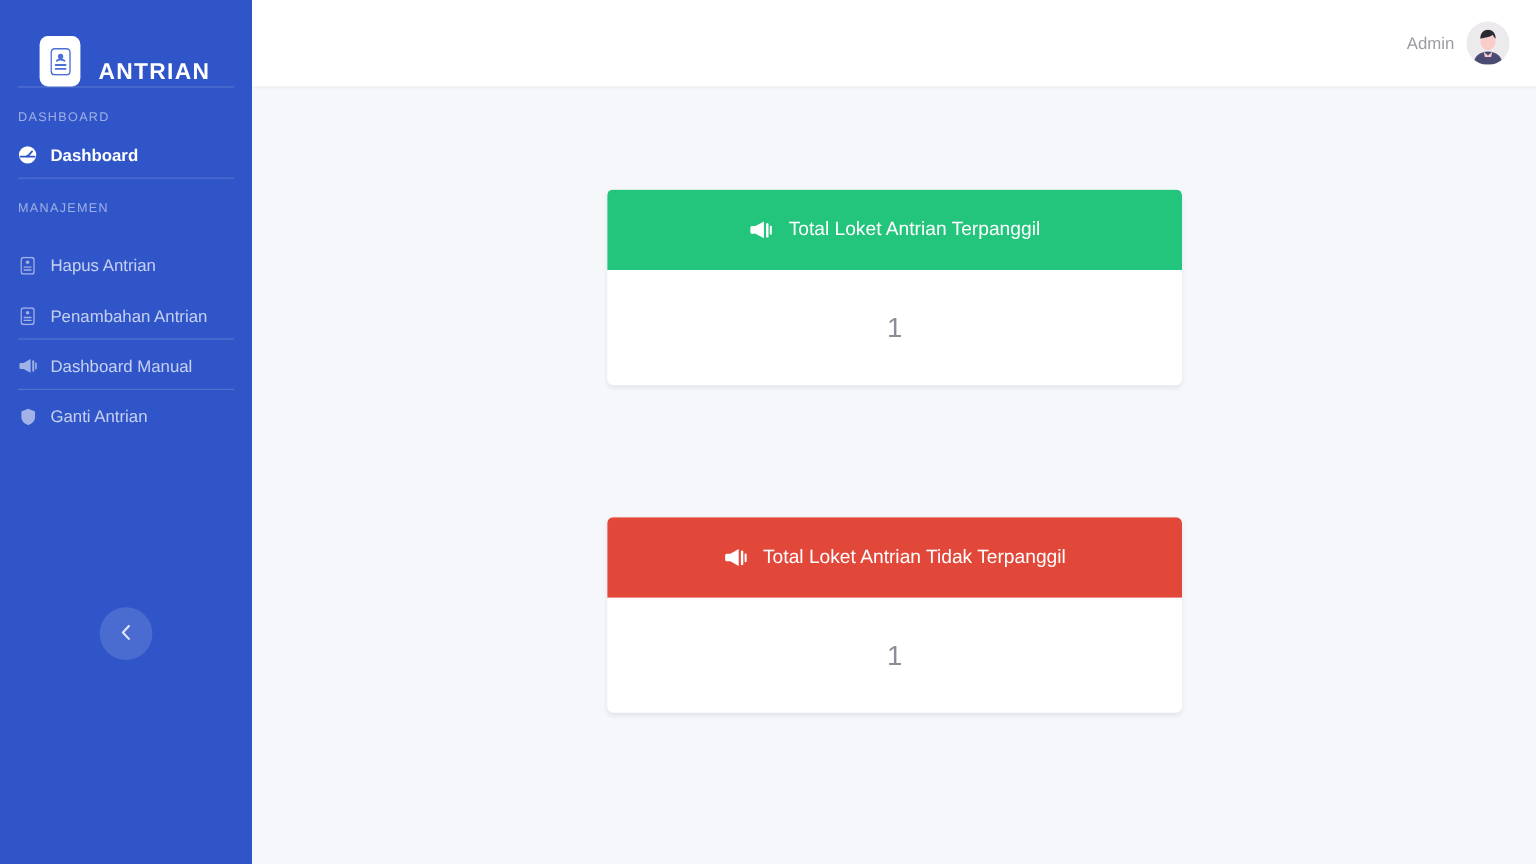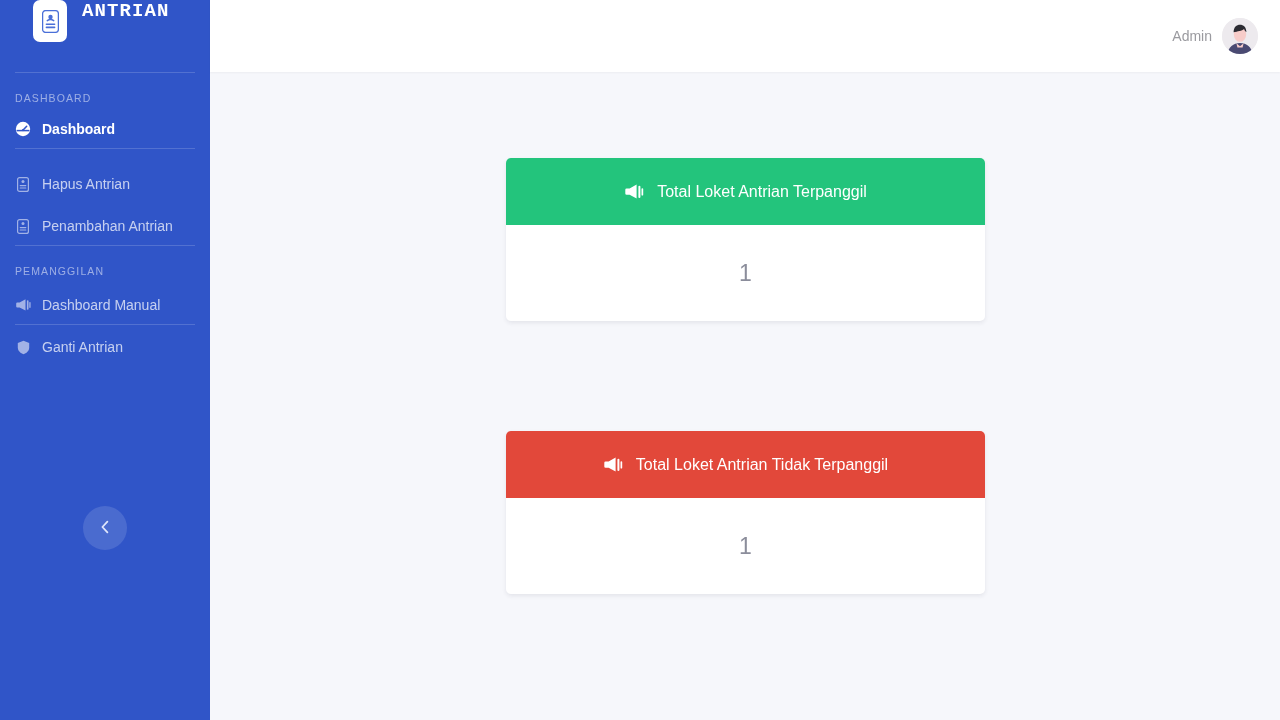--- a/index.html
+++ b/index.html
@@ -18,24 +18,23 @@
     width: 210px;
     height: 720px;
     background: #3055c8;
     flex: 0 0 210px;
     position: relative;
     overflow: hidden;
   }
   .brand {
     height: 72px;
     display: flex;
-    align-items: flex-start;
+    align-items: flex-end;
     padding-left: 33px;
     gap: 15px;
-    font-family: Liberation Mono, monospace;
   }
   .brand-logo {
     width: 34px;
     height: 42px;
     background: #ffffff;
     border-radius: 7px;
     display: flex;
     align-items: center;
     justify-content: center;
     flex: 0 0 auto;
@@ -192,20 +191,21 @@
           <path d="M1.6 9.6 h12.8" stroke="#3055c8" stroke-width="1.5"></path>
           <path d="M8.6 8.6 l3.1 -3.4" stroke="#3055c8" stroke-width="1.5" stroke-linecap="round"></path>
           <circle cx="8" cy="9.1" r="1.1" fill="#3055c8"></circle>
         </svg>
       </span>
       <span>Dashboard</span>
     </div>
 
     <div class="sb-sep"></div>
 
+    <div class="sb-heading">MANAJEMEN</div>
     <div class="sb-item" style="padding-top:27px;padding-bottom:12px;">
       <span class="sb-ico">
         <svg width="12" height="15" viewBox="0 0 12 15" aria-hidden="true">
           <rect x="0.6" y="0.6" width="10.8" height="13.8" rx="2" fill="none" stroke="#ffffff" stroke-width="1.2"></rect>
           <circle cx="6" cy="4.6" r="1.5" fill="#ffffff"></circle>
           <rect x="2.6" y="8" width="6.8" height="1.2" rx="0.6" fill="#ffffff"></rect>
           <rect x="2.6" y="10.4" width="6.8" height="1.2" rx="0.6" fill="#ffffff"></rect>
         </svg>
       </span>
       <span>Hapus Antrian</span>
@@ -217,21 +217,20 @@
           <circle cx="6" cy="4.6" r="1.5" fill="#ffffff"></circle>
           <rect x="2.6" y="8" width="6.8" height="1.2" rx="0.6" fill="#ffffff"></rect>
           <rect x="2.6" y="10.4" width="6.8" height="1.2" rx="0.6" fill="#ffffff"></rect>
         </svg>
       </span>
       <span>Penambahan Antrian</span>
     </div>
 
     <div class="sb-sep"></div>
 
-    <div class="sb-heading">PEMANGGILAN</div>
     <div class="sb-item pad-top">
       <span class="sb-ico">
         <svg width="16" height="14" viewBox="0 0 16 14" aria-hidden="true">
           <path d="M10.5 1.2 L4.6 4.4 H2.2 a1 1 0 0 0 -1 1 v3 a1 1 0 0 0 1 1 h2.4 l5.9 3.2 z" fill="#ffffff"></path>
           <rect x="11.9" y="2.3" width="1.6" height="9.4" rx="0.8" fill="#ffffff"></rect>
           <rect x="14.3" y="4.1" width="1.3" height="5.8" rx="0.65" fill="#ffffff"></rect>
         </svg>
       </span>
       <span>Dashboard Manual</span>
     </div>

